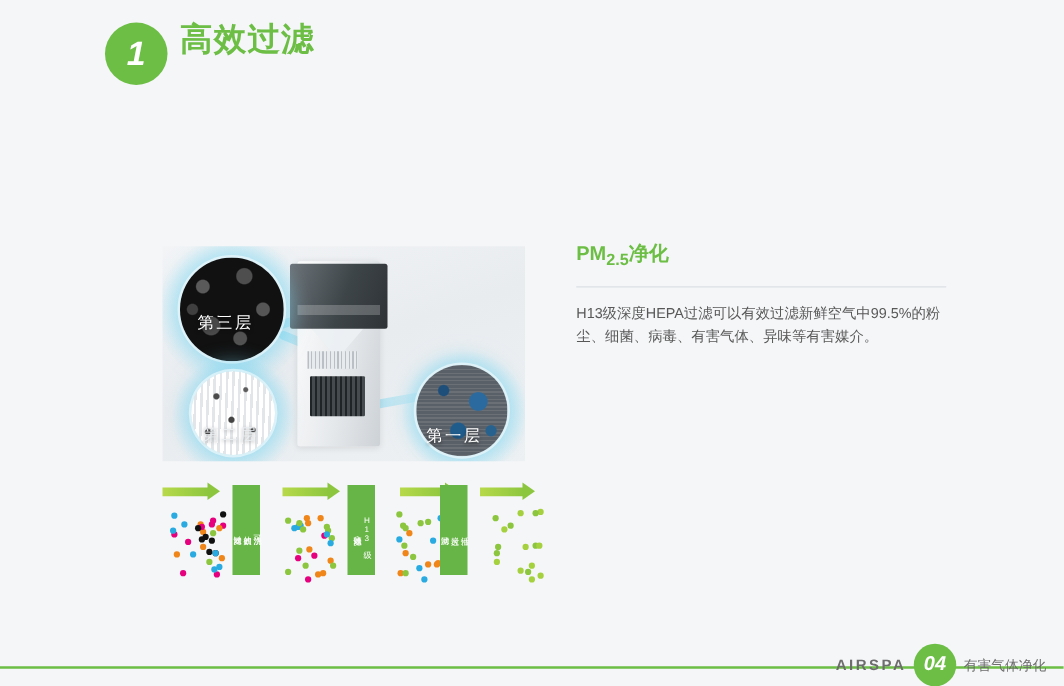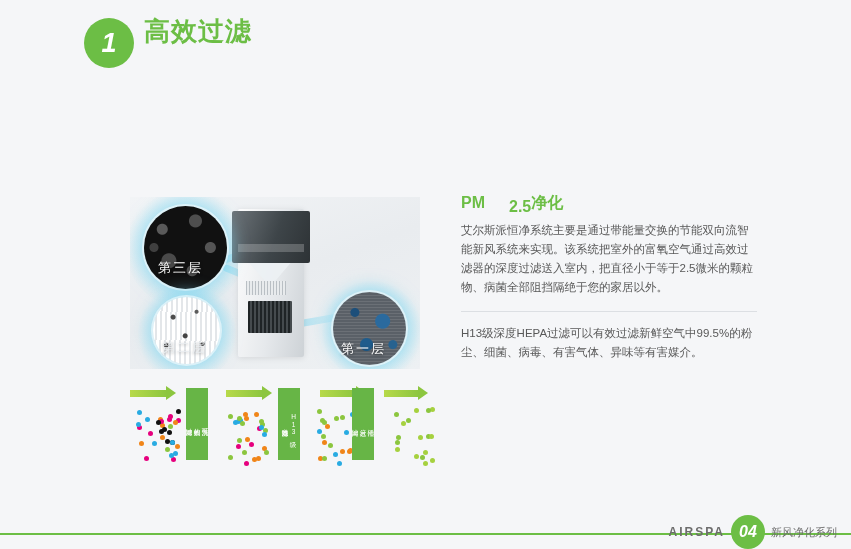--- a/index.html
+++ b/index.html
@@ -112,21 +112,21 @@
     background-image:radial-gradient(circle at 30% 28%,#1d4f7a 0 4px,transparent 5px),
                      radial-gradient(circle at 68% 40%,#2a6a9e 0 7px,transparent 8px),
                      radial-gradient(circle at 46% 72%,#1f5c8c 0 6px,transparent 7px),
                      radial-gradient(circle at 82% 72%,#27628f 0 4px,transparent 5px),
                      repeating-linear-gradient(0deg,rgba(255,255,255,.10) 0 1px,transparent 1px 3px);
   }
   .lbl{
     position:absolute;color:#fff;font-size:13px;letter-spacing:2px;
     text-shadow:0 1px 3px rgba(0,0,0,.55);white-space:nowrap;
   }
-  .lbl3{left:28px;top:62px;}
+  .lbl3{left:28px;top:52px;}
   .lbl2{left:32px;top:142px;color:#eaeef1;text-shadow:0 1px 3px rgba(0,0,0,.35);}
   .lbl1{left:211px;top:143px;}
   .beam{
     position:absolute;background:linear-gradient(90deg,rgba(150,220,240,.75),rgba(150,220,240,.15));
     height:7px;border-radius:4px;
   }
 
   
   .flow{position:absolute;left:130px;top:386px;width:300px;height:82px;}
   .arrow{position:absolute;top:0;height:14px;}
@@ -147,21 +147,21 @@
     writing-mode:vertical-rl;text-orientation:upright;
     color:#fff;font-size:6.5px;letter-spacing:.5px;line-height:8px;
     text-align:center;white-space:nowrap;
   }
   .cloud{position:absolute;top:18px;width:52px;height:62px;}
   .dot{position:absolute;width:5px;height:5px;border-radius:50%;}
 
   
   .col{position:absolute;left:461px;top:193px;width:296px;}
   .c-h{font-size:16px;color:#6cbe45;font-weight:bold;margin:0 0 5px;}
-  .c-h sub{font-size:16px;margin-left:24px;}
+  .c-h sub{font-size:13px;}
   .c-p{font-size:11.5px;line-height:19px;color:#585858;margin:0;}
   .c-h2{font-size:16px;color:#6cbe45;font-weight:bold;margin:16px 0 5px;}
   .rule{height:1px;background:#dcdfe3;margin:14px 0 12px;}
 
   
   .foot-line{position:absolute;left:0;top:533px;width:851px;height:2px;background:#6cbe45;}
   .foot{position:absolute;right:14px;top:515px;height:34px;display:flex;align-items:center;gap:6px;}
   .foot-brand{font-size:12px;color:#6d6d6d;letter-spacing:2px;font-weight:bold;}
   .foot-badge{
     width:34px;height:34px;border-radius:50%;background:#6cbe45;color:#fff;
@@ -335,27 +335,26 @@
         <div class="dot" style="left: 8.20298px; top: 30.9155px; background: rgb(140, 198, 63);"></div>
         <div class="dot" style="left: 17.6822px; top: 13.7967px; background: rgb(140, 198, 63);"></div>
         <div class="dot" style="left: 35.3108px; top: 45.6038px; background: rgb(166, 209, 63);"></div>
       </div>
   </div>
 
   <div class="col">
     <div class="c-h">
       <span>PM</span><sub>2.5</sub><span>净化</span>
     </div>
-    <p class="c-p">艾尔斯派恒净系统主要是通过带能量交换的节能双向流智能新风系统来实现。该系统把室外的富氧空气通过高效过滤器的深度过滤送入室内，把直径小于等于2.5微米的颗粒物、病菌全部阻挡隔绝于您的家居以外。</p>
 
 
     <div class="rule"></div>
     <p class="c-p">H13级深度HEPA过滤可以有效过滤新鲜空气中99.5%的粉尘、细菌、病毒、有害气体、异味等有害媒介。</p>
   </div>
 
   <div class="foot-line"></div>
   <div class="foot">
     <div class="foot-brand">AIRSPA</div>
     <div class="foot-badge">04</div>
-    <div class="foot-txt">新风净化系列</div>
+    <div class="foot-txt">有害气体净化</div>
   </div>
 
 </div>
 
 </body></html>

